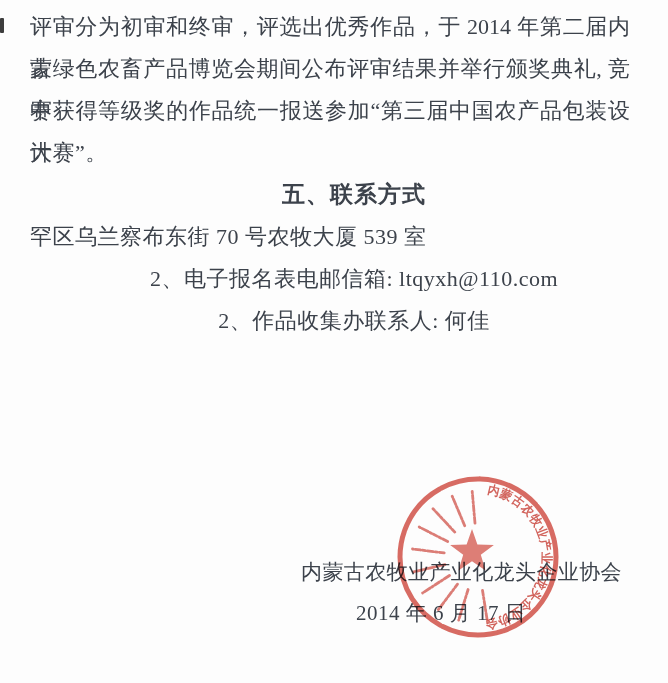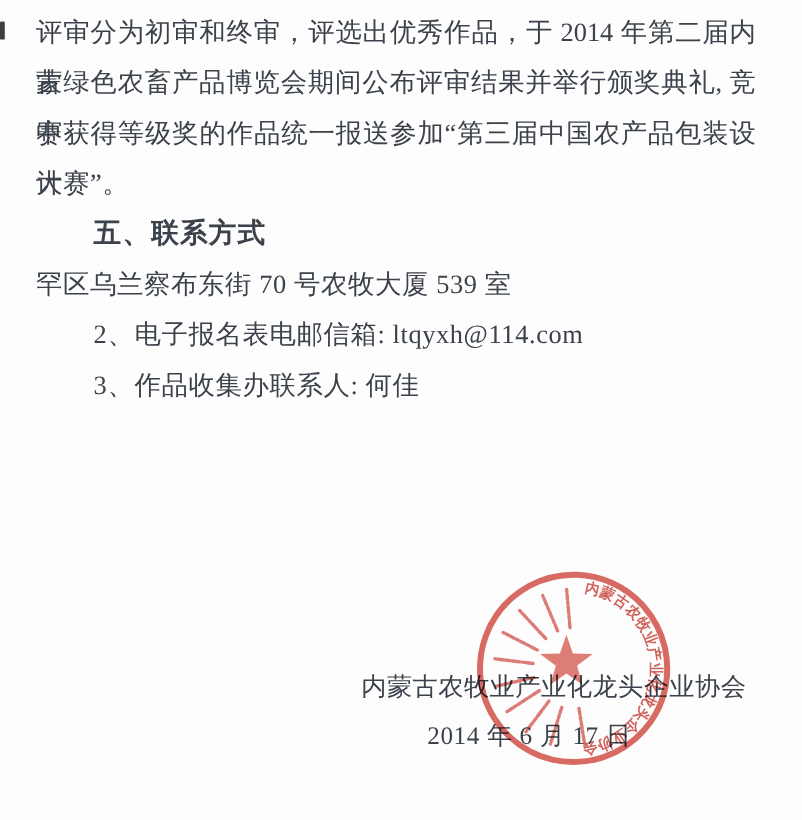--- a/index.html
+++ b/index.html
@@ -16,21 +16,21 @@
   .doc { position:absolute; left:30px; top:6px; width:600px; }
   .line {
     height:42px; line-height:42px; font-size:22px;
     white-space:pre; letter-spacing:0.5px;
   }
   .just {
     white-space:normal;
     text-align:justify; text-align-last:justify;
     letter-spacing:0;
   }
-  .ind  { padding-left:48px; }
+  .ind  { padding-left:48px;text-align:center; }
   .ind2 { padding-left:78px; }
   .heading { font-weight:bold; font-size:23px; letter-spacing:1px; }
 
   
   .sig-org  { position:absolute; top:551px; left:301px; height:42px; line-height:42px;
               font-size:21px; letter-spacing:0.4px; white-space:pre; }
   .sig-date { position:absolute; top:592px; left:356px; height:42px; line-height:42px;
               font-size:21px; letter-spacing:0.5px; white-space:pre; }
 
   
@@ -59,22 +59,22 @@
 
   <div class="doc">
     <div class="line just">评审分为初审和终审，评选出优秀作品，于 2014 年第二届内蒙</div>
     <div class="line just">古绿色农畜产品博览会期间公布评审结果并举行颁奖典礼, 竞赛</div>
     <div class="line just">中获得等级奖的作品统一报送参加“第三届中国农产品包装设计</div>
     <div class="line">大赛”。</div>
 
     <div class="line heading ind">五、联系方式</div>
 
     <div class="line">罕区乌兰察布东街 70 号农牧大厦 539 室</div>
-    <div class="line ind">2、电子报名表电邮信箱: ltqyxh@114.com</div>
-    <div class="line ind">3、作品收集办联系人: 何佳</div>
+    <div class="line ind">2、电子报名表电邮信箱: ltqyxh@110.com</div>
+    <div class="line ind">2、作品收集办联系人: 何佳</div>
   </div>
 
   <div class="sig-org">内蒙古农牧业产业化龙头企业协会</div>
   <div class="sig-date">2014 年 6 月 17 日</div>
 
   <svg class="seal" width="200" height="200" viewBox="0 0 200 200" aria-hidden="true">
     <defs>
       <path id="sealArc" d="M 108.9 36.6 A 64 64 0 0 1 102.2 164.0"></path>
     </defs>
     <g class="seal-ink">

